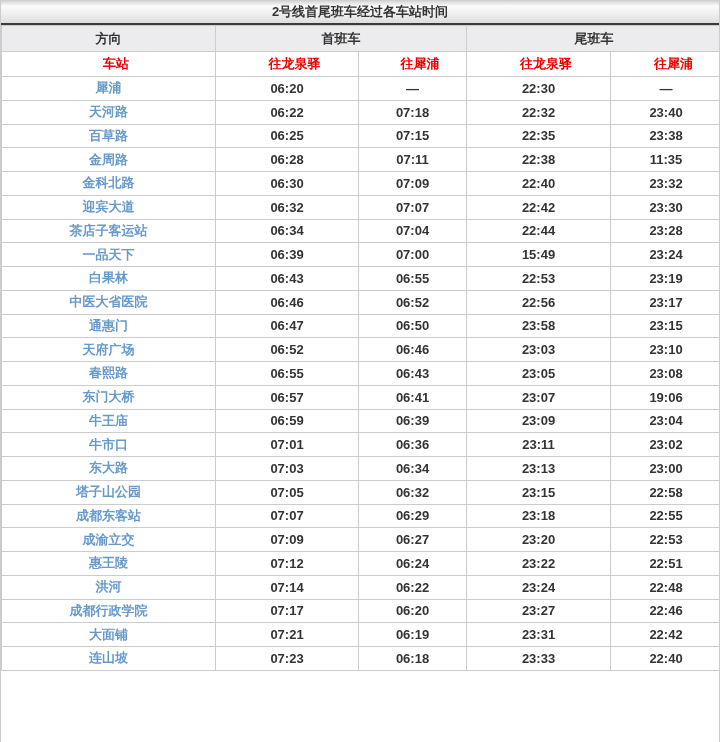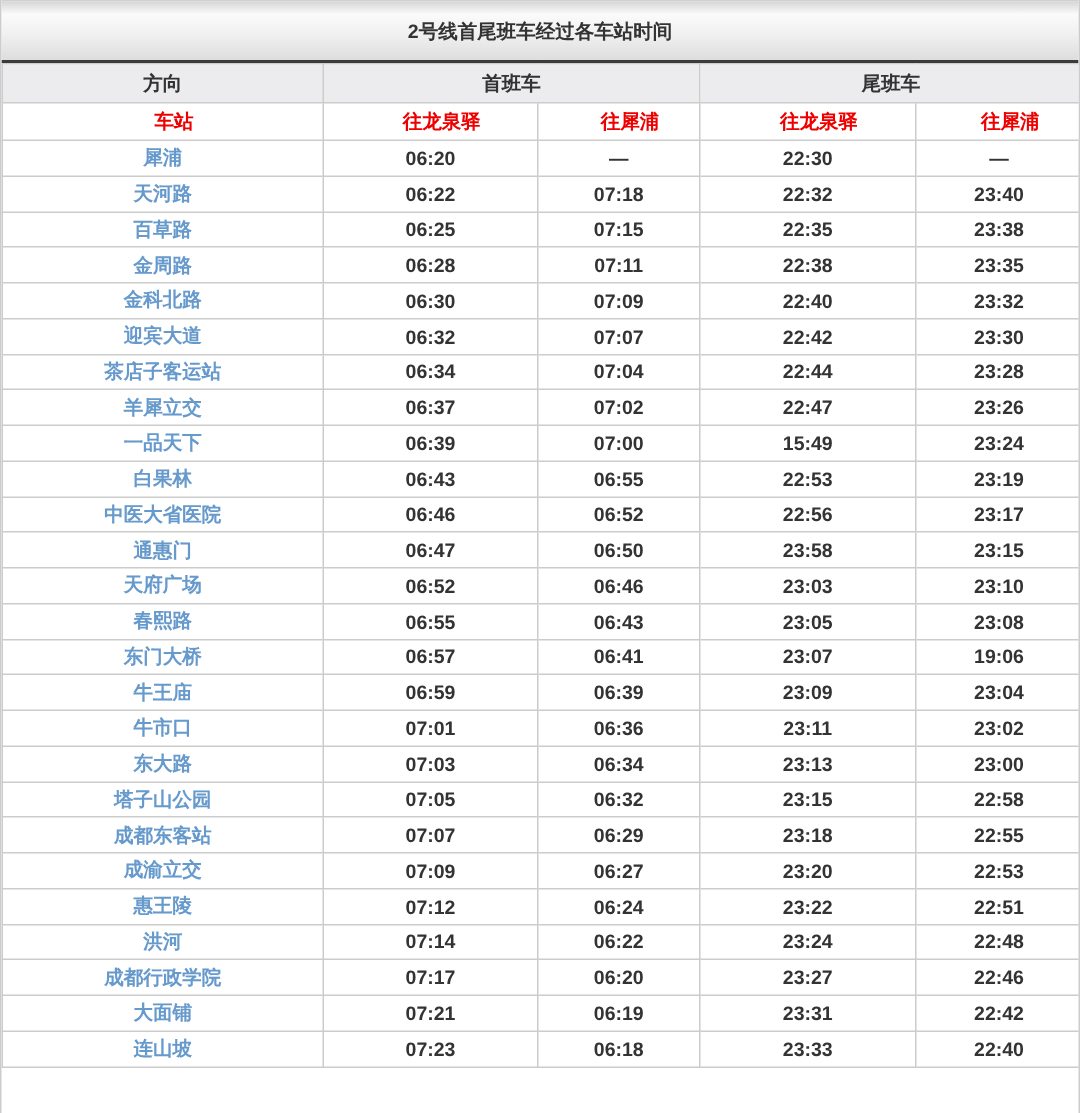--- a/index.html
+++ b/index.html
@@ -16,21 +16,21 @@
     background:#ffffff;
   }
   .panel{
     width:720px;
     height:742px;
     border-left:1px solid var(--border);
     border-right:1px solid var(--border);
     overflow:hidden;
   }
   .title-bar{
-    height:42px;
+    height:25px;
     background:linear-gradient(180deg,#d6d6d6 0%,#fbfbfb 22%,#f1f1f1 55%,#dddddd 100%);
     border-top:1px solid #cfcfcf;
     border-bottom:2px solid #3b3b3b;
     display:flex;
     align-items:center;
     justify-content:center;
     font-size:13px;
     font-weight:bold;
     color:var(--text);
   }
@@ -118,21 +118,21 @@
           <td>06:25</td>
           <td>07:15</td>
           <td>22:35</td>
           <td>23:38</td>
         </tr>
         <tr>
           <td><a class="station-link">金周路</a></td>
           <td>06:28</td>
           <td>07:11</td>
           <td>22:38</td>
-          <td>23:35</td>
+          <td>11:35</td>
         </tr>
         <tr>
           <td><a class="station-link">金科北路</a></td>
           <td>06:30</td>
           <td>07:09</td>
           <td>22:40</td>
           <td>23:32</td>
         </tr>
         <tr>
           <td><a class="station-link">迎宾大道</a></td>
@@ -142,27 +142,20 @@
           <td>23:30</td>
         </tr>
         <tr>
           <td><a class="station-link">茶店子客运站</a></td>
           <td>06:34</td>
           <td>07:04</td>
           <td>22:44</td>
           <td>23:28</td>
         </tr>
         <tr>
-          <td><a class="station-link">羊犀立交</a></td>
-          <td>06:37</td>
-          <td>07:02</td>
-          <td>22:47</td>
-          <td>23:26</td>
-        </tr>
-        <tr>
           <td><a class="station-link">一品天下</a></td>
           <td>06:39</td>
           <td>07:00</td>
           <td>15:49</td>
           <td>23:24</td>
         </tr>
         <tr>
           <td><a class="station-link">白果林</a></td>
           <td>06:43</td>
           <td>06:55</td>

